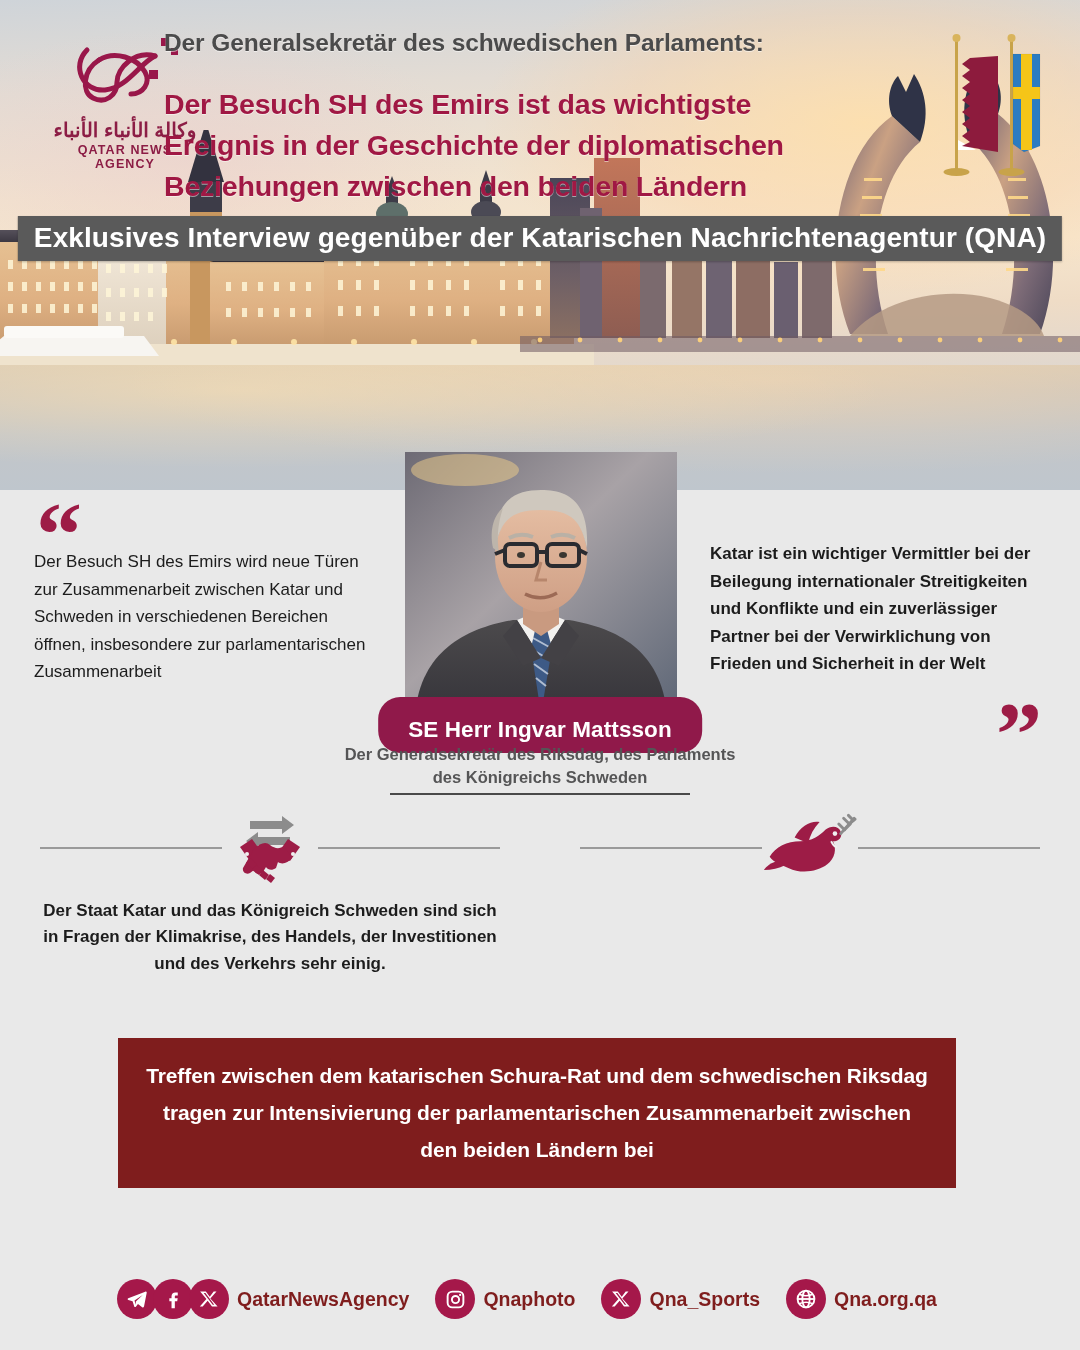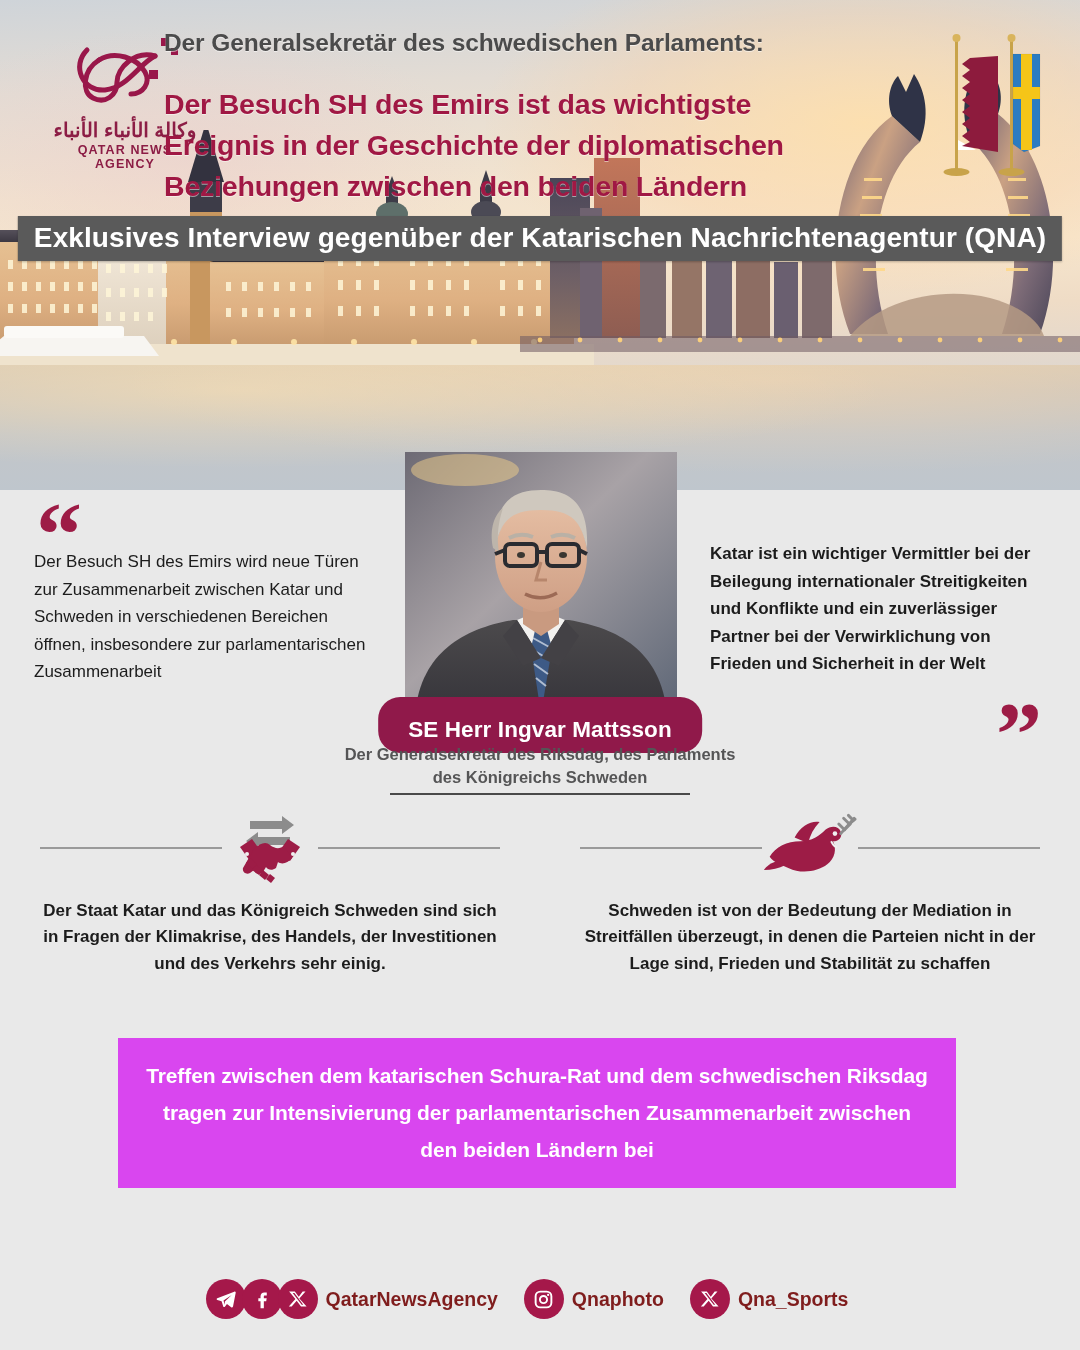--- a/index.html
+++ b/index.html
@@ -110,21 +110,21 @@
   .feat-line { flex:1; height:2px; background:#9a9a9a; }
   .feat-ico { width:96px; display:flex; align-items:center; justify-content:center; }
   .feat-text {
     margin-top:14px; text-align:center; font-size:17px; line-height:1.55;
     font-weight:600; color:#1c1c1c;
   }
 
   
   .banner {
     position:absolute; left:118px; top:1038px; width:838px; min-height:140px;
-    background:#d946ef; color:#fff; display:flex; align-items:center; justify-content:center;
+    background:#7f1d1d; color:#fff; display:flex; align-items:center; justify-content:center;
     text-align:center; padding:20px 26px;
   }
   .banner-txt { font-size:21px; font-weight:700; line-height:1.75; letter-spacing:-.1px; }
 
   
   .footer {
     position:absolute; left:0; top:1268px; width:1080px; height:62px;
     display:flex; align-items:center; justify-content:center; gap:0;
   }
   .f-grp { display:flex; align-items:center; }
@@ -535,21 +535,20 @@
             <line x1="86" y1="16" x2="80" y2="10"></line>
             <line x1="86" y1="16" x2="92" y2="10"></line>
             <line x1="91" y1="10" x2="85" y2="4"></line>
             <line x1="91" y1="10" x2="97" y2="5"></line>
             <line x1="95" y1="6" x2="90" y2="1"></line>
           </g>
         </svg>
       </span>
       <span class="feat-line"></span>
     </div>
-    <div class="feat-text">Schweden ist von der Bedeutung der Mediation in Streitfällen überzeugt, in denen die Parteien nicht in der Lage sind, Frieden und Stabilität zu schaffen</div>
   </div>
 
 </div>
 
 <div class="banner">
   <div class="banner-txt">Treffen zwischen dem katarischen Schura-Rat und dem schwedischen Riksdag tragen zur Intensivierung der parlamentarischen Zusammenarbeit zwischen den beiden Ländern bei</div>
 </div>
 
 <div class="footer">
 
@@ -585,14 +584,26 @@
 
   <div class="f-grp">
     <span class="f-ico">
       <svg width="20" height="20" viewBox="0 0 24 24">
           <path d="M17.6 3 h3.4 l-7.4 8.5 L22.3 21 h-6.7 l-5.2-6.8 L4.4 21 H1 l7.9-9 L1.3 3 h6.9 l4.7 6.2 Z M16.4 19 h1.9 L7.7 4.9 H5.6 Z" fill="#fff"></path>
         </svg>
     </span>
     <span class="f-lbl">Qna_Sports</span>
   </div>
 
+  <div class="f-grp">
+    <span class="f-ico">
+      <svg width="22" height="22" viewBox="0 0 24 24">
+        <circle cx="12" cy="12" r="9.2" fill="none" stroke="#fff" stroke-width="2"></circle>
+        <ellipse cx="12" cy="12" rx="4" ry="9.2" fill="none" stroke="#fff" stroke-width="2"></ellipse>
+        <line x1="2.8" y1="12" x2="21.2" y2="12" stroke="#fff" stroke-width="2"></line>
+        <path d="M4.6 6.8 Q12 10 19.4 6.8" fill="none" stroke="#fff" stroke-width="1.6"></path>
+        <path d="M4.6 17.2 Q12 14 19.4 17.2" fill="none" stroke="#fff" stroke-width="1.6"></path>
+      </svg>
+    </span>
+    <span class="f-lbl">Qna.org.qa</span>
+  </div>
 
 </div>
 
 </body></html>

